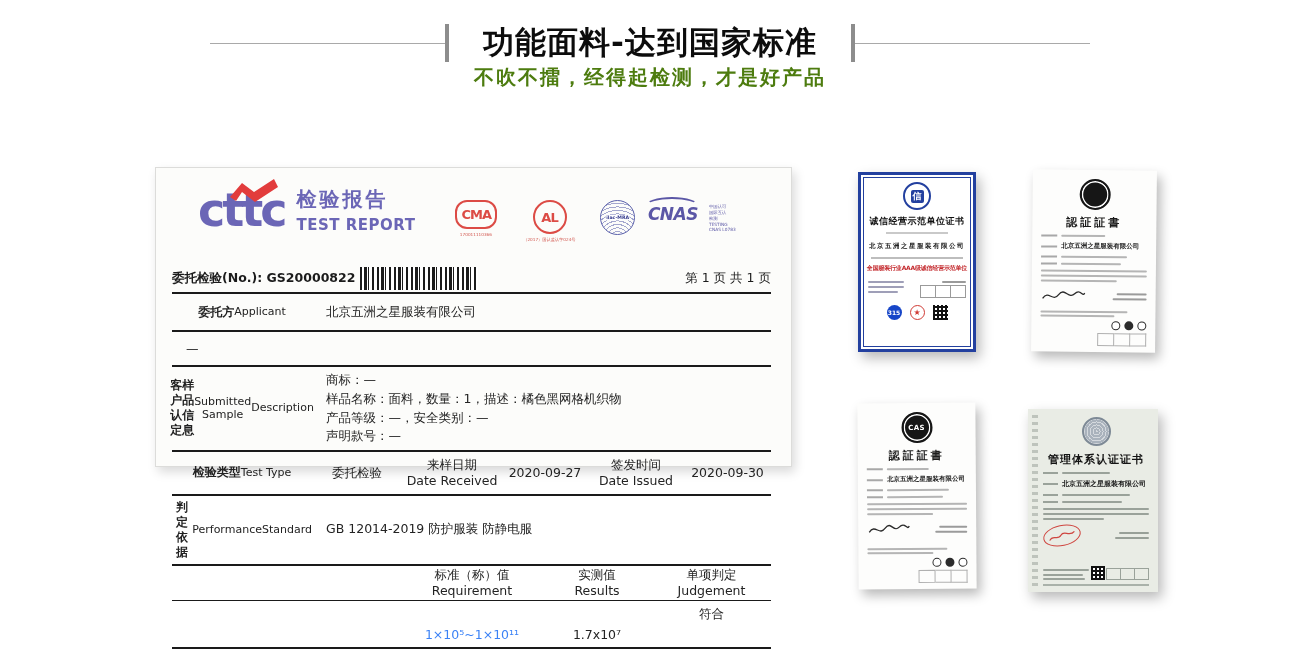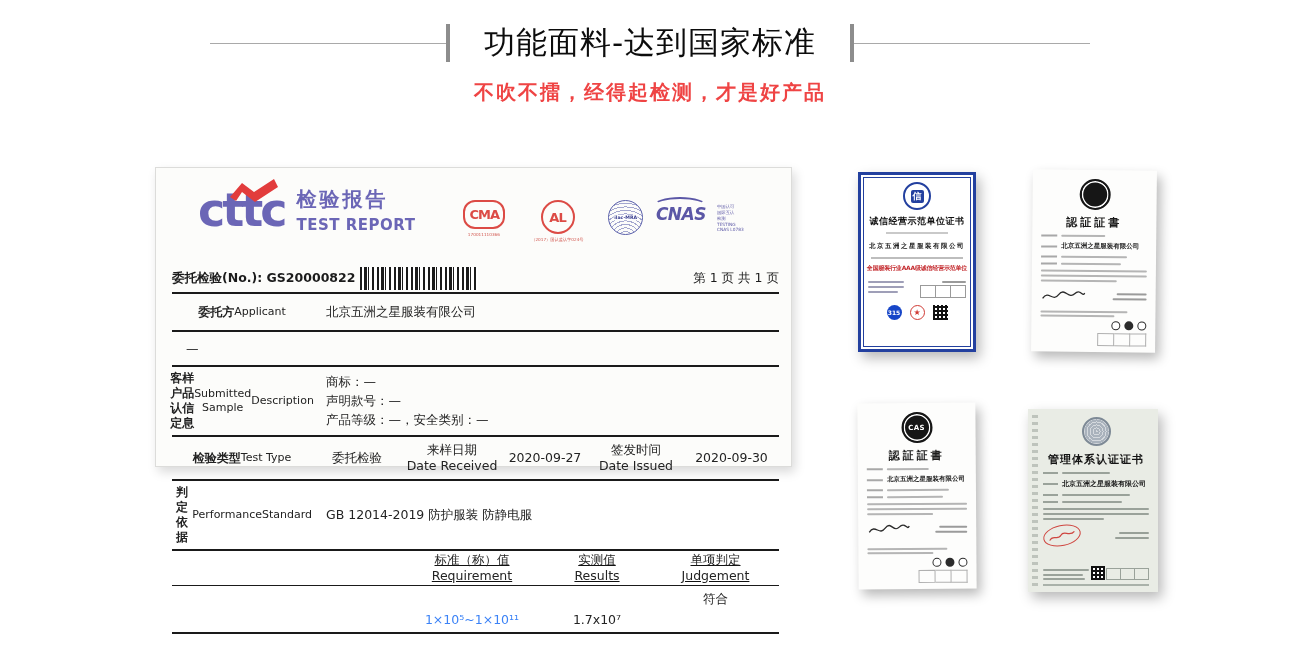--- a/index.html
+++ b/index.html
@@ -4,27 +4,27 @@
 <style>
   html,body{margin:0;padding:0;background:#fff;}
   .page{position:relative;width:1300px;height:665px;background:#ffffff;overflow:hidden;
         font-family:"DejaVu Sans","Liberation Sans",sans-serif;color:#111;}
 
   
   .hero{position:absolute;top:22px;left:10px;width:1280px;display:flex;flex-direction:column;align-items:center;}
   .hero-row{display:flex;align-items:center;width:880px;}
   .hline{flex:1;height:1px;background:#a9a9a9;}
   .vbar{width:4px;height:38px;background:#8d8d8d;margin:0 0;}
-  .title{font-size:31px;font-weight:400;letter-spacing:1px;color:#0c0c0c;white-space:nowrap;margin:0 34px;}
-  .subtitle{margin-top:15px;font-size:20px;font-weight:700;color:#ef4444;letter-spacing:2px;}
+  .title{font-size:31px;font-weight:700;letter-spacing:1px;color:#0c0c0c;white-space:nowrap;margin:0 34px;}
+  .subtitle{font-size:20px;font-weight:700;color:#4d7c0f;letter-spacing:2px;}
 
   
   .report{position:absolute;left:155px;top:167px;width:637px;height:300px;background:#fcfcfa;
           border:1px solid #dcdcda;box-shadow:3px 5px 10px rgba(0,0,0,.15);
-          padding:12px 12px 0 16px;box-sizing:border-box;}
+          padding:12px 20px 0 16px;box-sizing:border-box;}
   .rpt-head{display:flex;justify-content:space-between;align-items:flex-start;height:76px;margin-top:6px;}
   .cttc{display:flex;align-items:center;gap:12px;margin-left:26px;}
   .cttc-word{position:relative;font-size:46px;font-weight:800;color:#6b66b6;letter-spacing:-3px;line-height:1;}
   .cttc-check{position:absolute;left:30px;top:-8px;}
   .cttc-titles{display:flex;flex-direction:column;justify-content:center;}
   .cttc-cn{font-size:20px;font-weight:700;color:#6b66b6;letter-spacing:3px;}
   .cttc-en{font-size:15px;font-weight:800;color:#6b66b6;letter-spacing:.5px;margin-top:3px;}
   .stamps{display:flex;align-items:flex-start;gap:13px;margin-top:14px;margin-right:2px;}
   .stamp{display:flex;flex-direction:column;align-items:center;}
   .cma-box{width:38px;height:25px;border:2.5px solid #dc4b45;border-radius:12px;color:#dc4b45;
@@ -51,21 +51,21 @@
   .tbl{border-top:2px solid #1a1a1a;}
   .trow{border-bottom:2px solid #1a1a1a;display:grid;align-items:center;}
   .r-two{grid-template-columns:140px 1fr;}
   .lblc{display:flex;flex-direction:row;align-items:center;justify-content:center;text-align:center;padding:4px 0;line-height:1.25;}
   .lbl-cn{font-size:12px;font-weight:600;color:#222;}
   .lbl-en{font-size:11px;color:#222;}
   .valc{font-size:12.5px;color:#232323;padding-left:14px;}
   .vallines{display:flex;flex-direction:column;gap:2.5px;padding:5px 0 5px 14px;font-size:12.5px;color:#232323;line-height:1.3;}
   .r-test{grid-template-columns:140px 90px 100px 86px 96px 1fr;min-height:42px;}
   .cellc{text-align:center;font-size:12.5px;color:#232323;line-height:1.25;}
-  .r-reshead{grid-template-columns:230px 140px 110px 1fr;min-height:34px;text-decoration:underline;}
+  .r-reshead{grid-template-columns:230px 140px 110px 1fr;min-height:34px;}
   .res-data{display:grid;grid-template-columns:230px 140px 110px 1fr;border-bottom:2px solid #1a1a1a;padding:3px 0 5px 0;}
   .res-item{grid-column:1/4;font-size:12.5px;color:#232323;padding-top:2px;white-space:nowrap;}
   .res-judge{grid-column:4;text-align:center;font-size:12.5px;color:#232323;padding-top:2px;}
   .res-req{grid-column:2;text-align:center;font-size:12.5px;color:#3b82f6;padding-top:4px;}
   .res-res{grid-column:3;text-align:center;font-size:12.5px;color:#232323;padding-top:4px;}
 
   
   .cert{position:absolute;box-sizing:border-box;box-shadow:4px 6px 12px rgba(0,0,0,.28);}
   .tb{background:#b5b5b5;height:2px;border-radius:1px;}
   .qr{background:repeating-linear-gradient(0deg,#111 0 2px,transparent 2px 4px),
@@ -217,22 +217,23 @@
 
       <div class="trow r-two" style="min-height:64px;">
         <div class="lblc">
           <span class="lbl-cn">客户认定</span>
           <span class="lbl-cn">样品信息</span>
           <span class="lbl-en">Submitted Sample</span>
           <span class="lbl-en">Description</span>
         </div>
         <div class="vallines">
           <span>商标：—</span>
+          <span>样品名称：面料，数量：1，描述：橘色黑网格机织物</span>
+          <span>产品等级：—，安全类别：—</span>
           <span>声明款号：—</span>
-          <span>产品等级：—，安全类别：—</span>
         </div>
       </div>
 
       <div class="trow r-test">
         <div class="lblc">
           <span class="lbl-cn">检验类型</span>
           <span class="lbl-en">Test Type</span>
         </div>
         <div class="cellc">委托检验</div>
         <div class="cellc">

